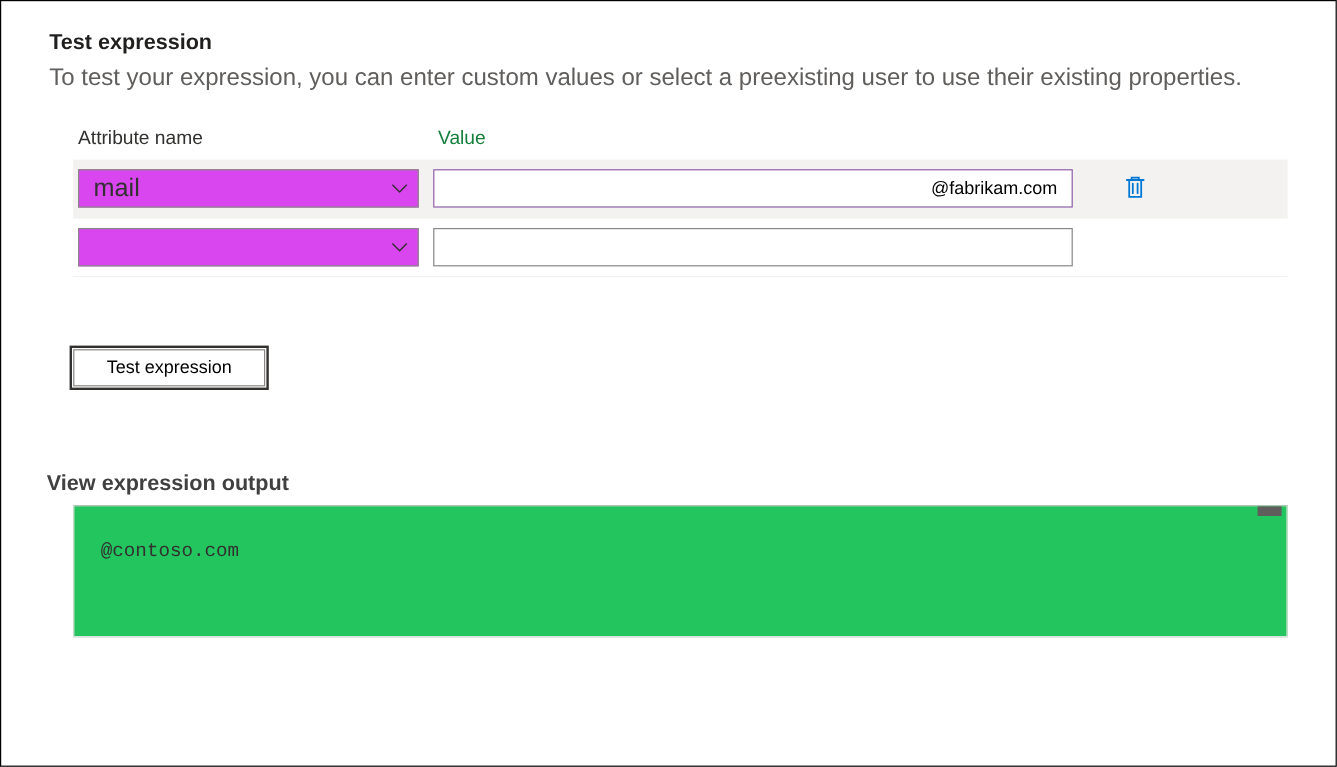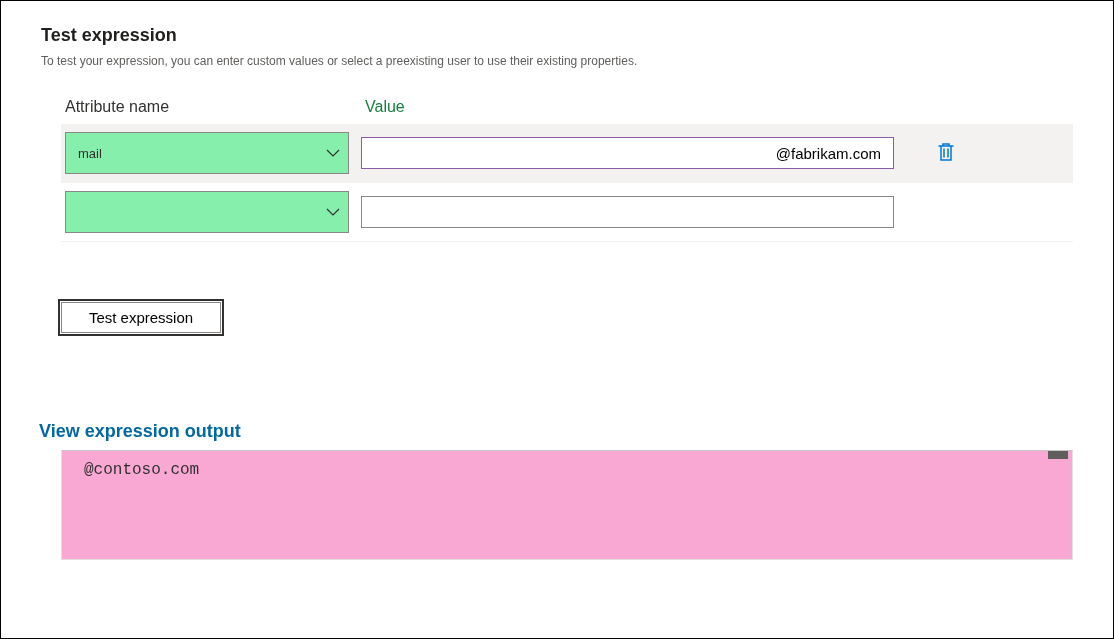--- a/index.html
+++ b/index.html
@@ -17,21 +17,21 @@
       border: 1px solid #000;
       padding: 24px 40px;
     }
     .section-title {
       font-size: 18px;
       font-weight: 600;
       color: #201f1e;
       margin-bottom: 8px;
     }
     .description {
-      font-size: 12px;
+      font-size: 20px;
       color: #605e5c;
       margin-bottom: 30px;
     }
     .table-area {
       margin-left: 20px;
     }
     .header-row {
       display: flex;
       align-items: flex-end;
       padding-bottom: 8px;
@@ -70,25 +70,25 @@
       display: flex;
       justify-content: center;
       align-items: center;
     }
     .select-wrap {
       position: relative;
       width: 100%;
     }
     .select-box {
       width: 100%;
-      height: 42px;
+      height: 32px;
       border: 1px solid #8a8886;
-      background: #86efac;
+      background: #d946ef;
       padding: 4px 30px 4px 12px;
-      font-size: 13px;
+      font-size: 21px;
       font-family: inherit;
       cursor: pointer;
       display: flex;
       align-items: center;
     }
     .chevron {
       position: absolute;
       right: 8px;
       top: 50%;
       transform: translateY(-50%);
@@ -131,31 +131,31 @@
       background: #fff;
       padding: 6px 22px;
       font-size: 15px;
       font-family: inherit;
       cursor: pointer;
       min-width: 160px;
     }
     .output-title {
       font-size: 18px;
       font-weight: 600;
-      color: #0369a1;
-      margin-top: 88px;
+      color: #404040;
+      margin-top: 70px;
       margin-bottom: 8px;
       margin-left: -2px;
     }
     .output-box {
       margin-left: 20px;
       border: 1px solid #e1dfdd;
       border-top: 1px solid #c8c6c4;
-      background: #f9a8d4;
-      padding: 10px 22px;
+      background: #22c55e;
+      padding: 28px 22px;
       min-height: 110px;
       font-family: "Consolas", "Courier New", monospace;
       font-size: 16px;
       position: relative;
     }
     .output-scroll-indicator {
       position: absolute;
       right: 4px;
       top: 0;
       width: 20px;

